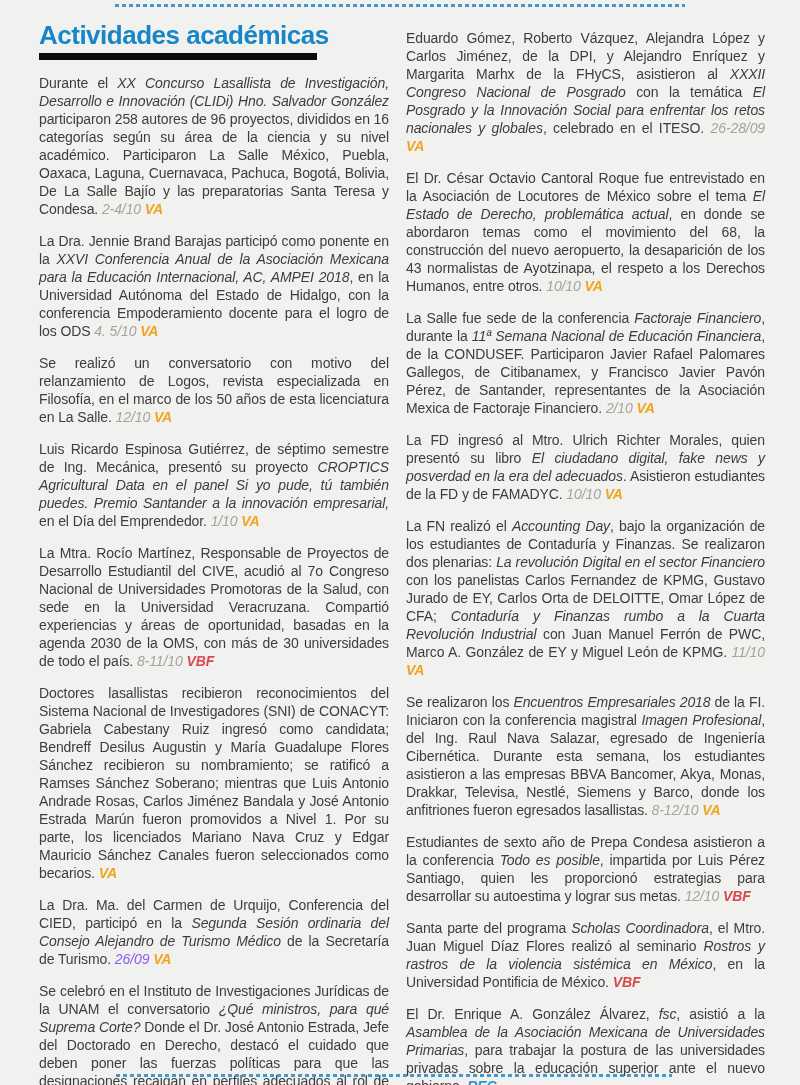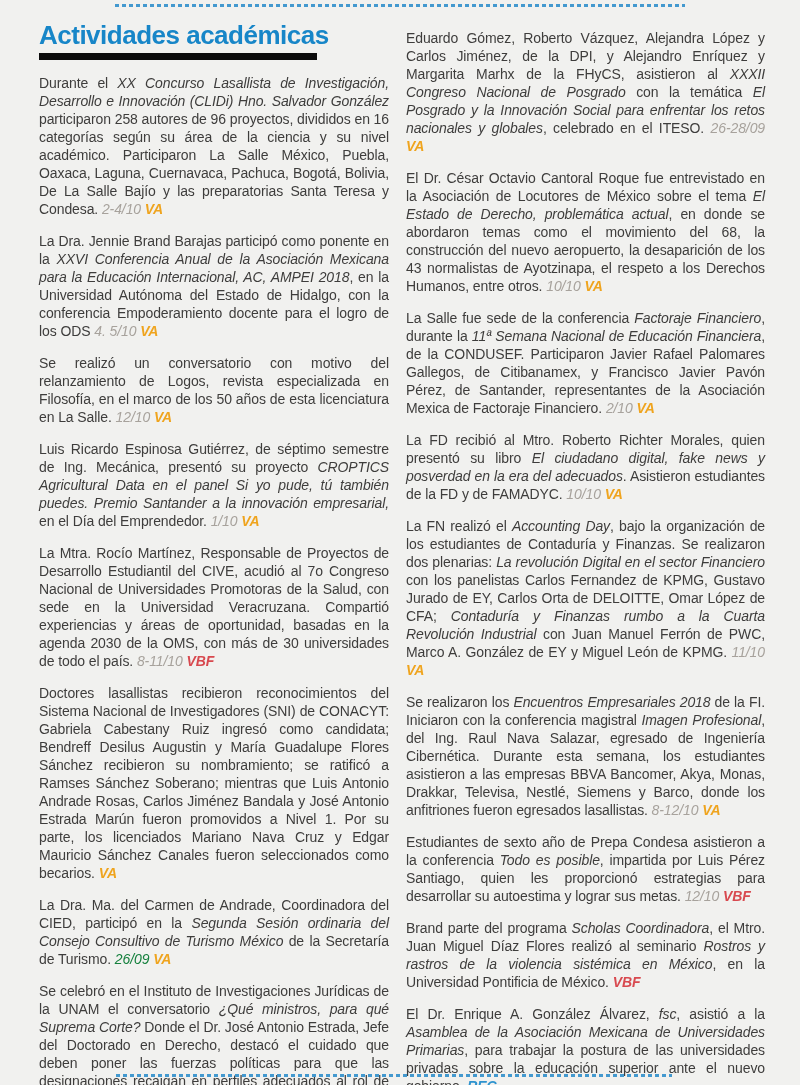--- a/index.html
+++ b/index.html
@@ -67,34 +67,34 @@
     <div class="col-left">
       <h1 class="page-title" style="color: rgb(23, 134, 200);">Actividades académicas</h1>
       <div class="title-bar" style="background: rgb(12, 12, 12);"></div>
       <div id="left-paragraphs">
           <p class="news-item"><span>Durante el </span><span class="it">XX Concurso Lasallista de Investigación, Desarrollo e Innovación (CLIDi) Hno. Salvador González </span><span>participaron 258 autores de 96 proyectos, divididos en 16 categorías según su área de la ciencia y su nivel académico. Participaron La Salle México, Puebla, Oaxaca, Laguna, Cuernavaca, Pachuca, Bogotá, Bolivia, De La Salle Bajío y las preparatorias Santa Teresa y Condesa. </span><span class="date" style="color: rgb(167, 162, 156);">2-4/10 </span><span class="tag" style="color: rgb(239, 164, 30);">VA</span></p>
           <p class="news-item"><span>La Dra. Jennie Brand Barajas participó como ponente en la </span><span class="it">XXVI Conferencia Anual de la Asociación Mexicana para la Educación Internacional, AC, AMPEI 2018</span><span>, en la Universidad Autónoma del Estado de Hidalgo, con la conferencia Empoderamiento docente para el logro de los ODS </span><span class="date" style="color: rgb(167, 162, 156);">4. 5/10 </span><span class="tag" style="color: rgb(239, 164, 30);">VA</span></p>
           <p class="news-item"><span>Se realizó un conversatorio con motivo del relanzamiento de Logos, revista especializada en Filosofía, en el marco de los 50 años de esta licenciatura en La Salle. </span><span class="date" style="color: rgb(167, 162, 156);">12/10 </span><span class="tag" style="color: rgb(239, 164, 30);">VA</span></p>
           <p class="news-item"><span>Luis Ricardo Espinosa Gutiérrez, de séptimo semestre de Ing. Mecánica, presentó su proyecto </span><span class="it">CROPTICS Agricultural Data en el panel Si yo pude, tú también puedes. Premio Santander a la innovación empresarial,</span><span> en el Día del Emprendedor. </span><span class="date" style="color: rgb(167, 162, 156);">1/10 </span><span class="tag" style="color: rgb(239, 164, 30);">VA</span></p>
           <p class="news-item"><span>La Mtra. Rocío Martínez, Responsable de Proyectos de Desarrollo Estudiantil del CIVE, acudió al 7o Congreso Nacional de Universidades Promotoras de la Salud, con sede en la Universidad Veracruzana. Compartió experiencias y áreas de oportunidad, basadas en la agenda 2030 de la OMS, con más de 30 universidades de todo el país. </span><span class="date" style="color: rgb(167, 162, 156);">8-11/10 </span><span class="tag" style="color: rgb(216, 73, 79);">VBF</span></p>
           <p class="news-item"><span>Doctores lasallistas recibieron reconocimientos del Sistema Nacional de Investigadores (SNI) de CONACYT: Gabriela Cabestany Ruiz ingresó como candidata; Bendreff Desilus Augustin y María Guadalupe Flores Sánchez recibieron su nombramiento; se ratificó a Ramses Sánchez Soberano; mientras que Luis Antonio Andrade Rosas, Carlos Jiménez Bandala y José Antonio Estrada Marún fueron promovidos a Nivel 1. Por su parte, los licenciados Mariano Nava Cruz y Edgar Mauricio Sánchez Canales fueron seleccionados como becarios. </span><span class="tag" style="color: rgb(239, 164, 30);">VA</span></p>
-          <p class="news-item"><span>La Dra.  Ma. del Carmen de Andrade, Coordinadora del CIED, participó en la </span><span class="it">Segunda Sesión ordinaria del Consejo Consultivo de Turismo México </span><span>de la Secretaría de Turismo. </span><span class="date" style="color: #15803d;">26/09 </span><span class="tag" style="color: rgb(239, 164, 30);">VA</span></p>
+          <p class="news-item"><span>La Dra.  Ma. del Carmen de Urquijo, Conferencia del CIED, participó en la </span><span class="it">Segunda Sesión ordinaria del Consejo Alejandro de Turismo Médico </span><span>de la Secretaría de Turismo. </span><span class="date" style="color: #8b5cf6;">26/09 </span><span class="tag" style="color: rgb(239, 164, 30);">VA</span></p>
           <p class="news-item"><span>Se celebró en el Instituto de Investigaciones Jurídicas de la UNAM el conversatorio </span><span class="it">¿Qué ministros, para qué Suprema Corte? </span><span>Donde el Dr. José Antonio Estrada, Jefe del Doctorado en Derecho, destacó el cuidado que deben poner las fuerzas políticas para que las designaciones recaigan en perfiles adecuados al rol de la Suprema Corte en el Estado Constitucional y Democrático de Derecho. </span></p>
         </div>
     </div>
     <div class="col-right">
       <div id="right-paragraphs">
           <p class="news-item"><span>Eduardo Gómez, Roberto Vázquez, Alejandra López y Carlos Jiménez, de la DPI, y Alejandro Enríquez y Margarita Marhx de la FHyCS, asistieron al </span><span class="it">XXXII Congreso Nacional de Posgrado </span><span>con la temática </span><span class="it">El Posgrado y la Innovación Social para enfrentar los retos nacionales y globales</span><span>, celebrado en el ITESO. </span><span class="date" style="color: rgb(167, 162, 156);">26-28/09 </span><span class="tag" style="color: rgb(239, 164, 30);">VA</span></p>
           <p class="news-item"><span>El Dr. César Octavio Cantoral Roque fue entrevistado en la Asociación de Locutores de México sobre el tema </span><span class="it">El Estado de Derecho, problemática actual</span><span>, en donde se abordaron temas como el movimiento del 68, la construcción del nuevo aeropuerto, la desaparición de los 43 normalistas de Ayotzinapa, el respeto a los Derechos Humanos, entre otros. </span><span class="date" style="color: rgb(167, 162, 156);">10/10 </span><span class="tag" style="color: rgb(239, 164, 30);">VA</span></p>
           <p class="news-item"><span>La Salle fue sede de la conferencia </span><span class="it">Factoraje Financiero</span><span>, durante la </span><span class="it">11ª Semana Nacional de Educación Financiera</span><span>, de la CONDUSEF. Participaron Javier Rafael Palomares Gallegos, de Citibanamex, y Francisco Javier Pavón Pérez, de Santander, representantes de la Asociación Mexica de Factoraje Financiero. </span><span class="date" style="color: rgb(167, 162, 156);">2/10 </span><span class="tag" style="color: rgb(239, 164, 30);">VA</span></p>
-          <p class="news-item"><span>La FD recibió al Mtro. Roberto Richter Morales, quien presentó su libro </span><span class="it">El ciudadano digital, fake news y posverdad en la era del adecuados</span><span>. Asistieron estudiantes de la FD y de FAMADYC. </span><span class="date" style="color: rgb(167, 162, 156);">10/10 </span><span class="tag" style="color: rgb(239, 164, 30);">VA</span></p>
+          <p class="news-item"><span>La FD ingresó al Mtro. Ulrich Richter Morales, quien presentó su libro </span><span class="it">El ciudadano digital, fake news y posverdad en la era del adecuados</span><span>. Asistieron estudiantes de la FD y de FAMADYC. </span><span class="date" style="color: rgb(167, 162, 156);">10/10 </span><span class="tag" style="color: rgb(239, 164, 30);">VA</span></p>
           <p class="news-item"><span>La FN realizó el </span><span class="it">Accounting Day</span><span>, bajo la organización de los estudiantes de Contaduría y Finanzas. Se realizaron dos plenarias: </span><span class="it">La revolución Digital en el sector Financiero </span><span>con los panelistas Carlos Fernandez de KPMG, Gustavo Jurado de EY, Carlos Orta de DELOITTE, Omar López de CFA; </span><span class="it">Contaduría y Finanzas rumbo a la Cuarta Revolución Industrial </span><span>con Juan Manuel Ferrón de PWC, Marco A. González de EY y Miguel León de KPMG. </span><span class="date" style="color: rgb(167, 162, 156);">11/10 </span><span class="tag" style="color: rgb(239, 164, 30);">VA</span></p>
           <p class="news-item"><span>Se realizaron los </span><span class="it">Encuentros Empresariales 2018 </span><span>de la FI. Iniciaron con la conferencia magistral </span><span class="it">Imagen Profesional</span><span>, del Ing. Raul Nava Salazar, egresado de Ingeniería Cibernética. Durante esta semana, los estudiantes asistieron a las empresas BBVA Bancomer, Akya, Monas, Drakkar, Televisa, Nestlé, Siemens y Barco, donde los anfitriones fueron egresados lasallistas. </span><span class="date" style="color: rgb(167, 162, 156);">8-12/10 </span><span class="tag" style="color: rgb(239, 164, 30);">VA</span></p>
           <p class="news-item"><span>Estudiantes de sexto año de Prepa Condesa asistieron a la conferencia </span><span class="it">Todo es posible</span><span>, impartida por Luis Pérez Santiago, quien les proporcionó estrategias para desarrollar su autoestima y lograr sus metas. </span><span class="date" style="color: rgb(167, 162, 156);">12/10 </span><span class="tag" style="color: rgb(216, 73, 79);">VBF</span></p>
-          <p class="news-item"><span>Brand parte del programa </span><span class="it">Scholas Coordinadora</span><span>, el Mtro. Juan Miguel Díaz Flores realizó al seminario </span><span class="it">Rostros y rastros de la violencia sistémica en México</span><span>, en la Universidad Pontificia de México. </span><span class="tag" style="color: rgb(216, 73, 79);">VBF</span></p>
+          <p class="news-item"><span>Santa parte del programa </span><span class="it">Scholas Coordinadora</span><span>, el Mtro. Juan Miguel Díaz Flores realizó al seminario </span><span class="it">Rostros y rastros de la violencia sistémica en México</span><span>, en la Universidad Pontificia de México. </span><span class="tag" style="color: rgb(216, 73, 79);">VBF</span></p>
           <p class="news-item"><span>El Dr. Enrique A. González Álvarez, </span><span class="it">fsc</span><span>, asistió a la </span><span class="it">Asamblea de la Asociación Mexicana de Universidades Primarias</span><span>, para trabajar la postura de las universidades privadas sobre la educación superior ante el nuevo gobierno. </span><span class="tag" style="color: rgb(46, 147, 207);">REC</span></p>
           <p class="news-item"><span>La Lic. Guadalupe Tapia y la Dra. Maricarmen de Urquijo, del CIED, participaron en la </span><span class="it">3a Reunión ordinaria de la Red Latinoamericana de Tecnología Educativa del CONCAYT</span><span>, en la que se invitó al </span><span class="it">Webinario de Tecnología Educativa en la Revolución 4.0. </span><span class="date" style="color: rgb(167, 162, 156);">3/10 </span><span class="tag" style="color: rgb(239, 164, 30);">VA</span></p>
         </div>
     </div>
   </div>
 
   <div class="dash-line dash-bottom"></div>
 </div>
 
 </body></html>

